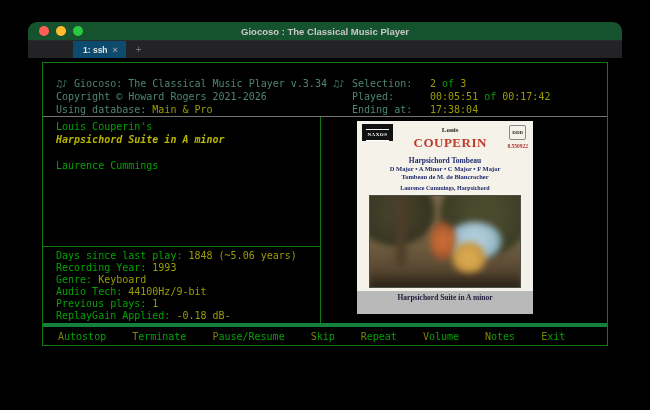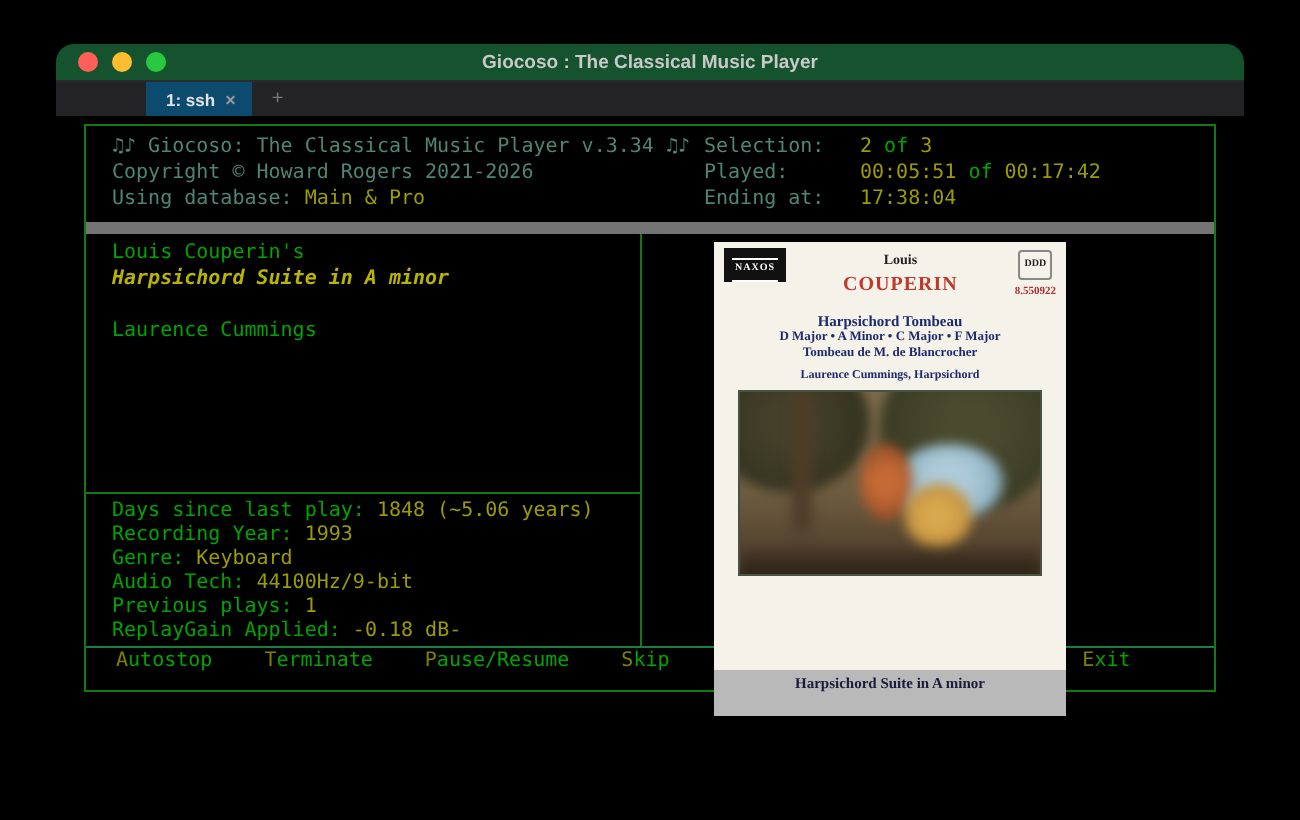--- a/index.html
+++ b/index.html
@@ -27,48 +27,48 @@
   
   .term { position:relative; height:330px; background:#000;
           font-family:"DejaVu Sans Mono", monospace; font-size:10px; line-height:13px; }
   .ln { white-space:pre; }
   .g { color:#00a400; } .t { color:#4e8577; } .y { color:#9c9c00; }
   .hot { color:#808000; }
 
   .outer { position:absolute; left:14px; top:4px; width:566px; height:284px;
            border:1px solid #117a11; display:flex; flex-direction:column; }
 
-  .hdr { height:54px; border-bottom:6px solid #737373; display:flex; flex:none; }
+  .hdr { height:54px; border-bottom:1px solid #737373; display:flex; flex:none;align-items:flex-end; }
   .hdr-left { width:303px; padding:4px 0 0 13px; }
   .hdr-right { padding:4px 0 0 6px; }
   .label-col { display:inline-block; width:78px; }
 
   .main { flex:1; display:flex; min-height:0; }
   .left-col { width:278px; flex:none; border-right:1px solid #117a11;
               display:flex; flex-direction:column; }
   .composer { flex:1; padding:3px 0 0 13px; }
   .work-title { color:#b8b400; font-weight:bold; font-style:italic; }
   .performer-line { margin-top:13px; }
   .statsb { flex:none; height:77px; border-top:1px solid #117a11;
             padding:3px 0 0 13px; line-height:12px;margin-top:48px; }
 
   .right-col { flex:1; position:relative; }
 
   
   .album { width:176px; margin:4px 0 0 36px; font-family:"Liberation Serif", serif; }
-  .cover { background:#f5f2ea; height:214px; padding:3px 5px 0 5px; }
+  .cover { background:#f5f2ea; height:170px; padding:3px 5px 0 5px; }
   .cover-top { display:flex; justify-content:space-between; align-items:flex-start; }
   .naxos { width:31px; height:17px; background:#111; color:#fff; text-align:center;
            font-size:5px; font-weight:bold; letter-spacing:0.5px; line-height:8px;
            border-top:2px solid #111; }
   .naxos span { display:inline-block; border-top:1px solid #fff; border-bottom:1px solid #fff;
                 padding:1px 1px; margin-top:3px; }
   .cover-name { text-align:center; }
   .c-first { font-size:7px; font-weight:bold; color:#222; }
-  .c-last { font-size:10px; font-weight:bold; color:#c0392b; letter-spacing:0.5px; line-height:11px; }
+  .c-last { font-size:13px; font-weight:bold; color:#c0392b; letter-spacing:0.5px; line-height:11px; }
   .cover-cat { text-align:center; }
   .ddd { display:inline-block; border:1px solid #888; border-radius:2px;
          font-size:5px; font-weight:bold; color:#222; padding:0 2px; }
   .catno { font-size:5.5px; font-weight:bold; color:#b03030; }
   .cover-mid { text-align:center; color:#1e2a6e; margin-top:3px; }
   .a-title { font-size:7.5px; font-weight:bold; line-height:9px; }
   .a-keys { font-size:6.5px; font-weight:bold; line-height:8px; }
   .a-sub { font-size:6.5px; font-weight:bold; line-height:8px; }
   .a-perf { font-size:6px; font-weight:bold; line-height:7px; margin-top:4px; }
 
@@ -87,22 +87,22 @@
             background:radial-gradient(circle,#c46a35 30%,#9c4f28 80%, transparent 100%); }
   .pt-woman { left:82px; top:46px; width:34px; height:32px; border-radius:50%;
               background:radial-gradient(circle,#d8a84e 30%,#b8863a 80%, transparent 100%); }
   .pt-ground { left:0; bottom:-10px; width:100%; height:26px;
                background:linear-gradient(180deg, transparent, #2e2418 60%); }
 
   .caption { background:#b9b9b9; color:#1b1b3a; text-align:center;
              font-size:7.5px; font-weight:bold; line-height:9.5px; padding:2px 0; height:23px; }
 
   
-  .menu { flex:none; height:22px; border-top:1px solid #15803d;
-          display:flex; align-items:flex-start; padding-left:15px; gap:26px; }
+  .menu { flex:none; height:22px; border-top:4px solid #15803d;
+          display:flex; align-items:center; padding-left:15px; gap:26px; }
   .menu-item { white-space:pre; cursor:default; }
 </style>
 </head>
 <body>
 
 <div class="window">
 
   <div class="titlebar">
     <div class="lights">
       <div class="light r"></div>

